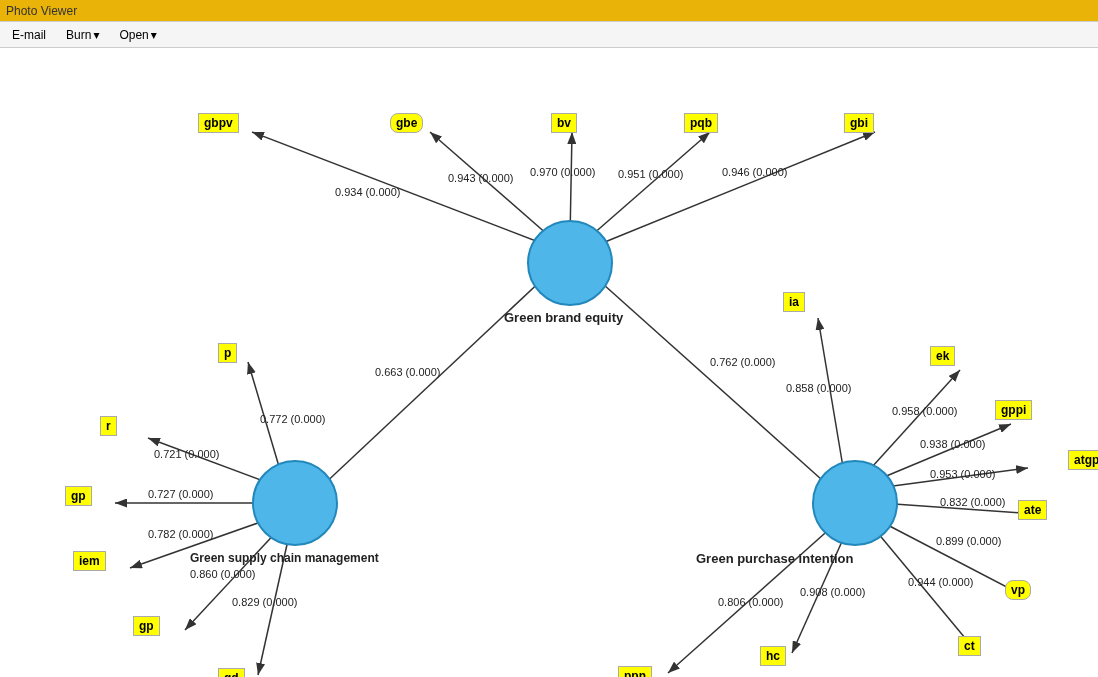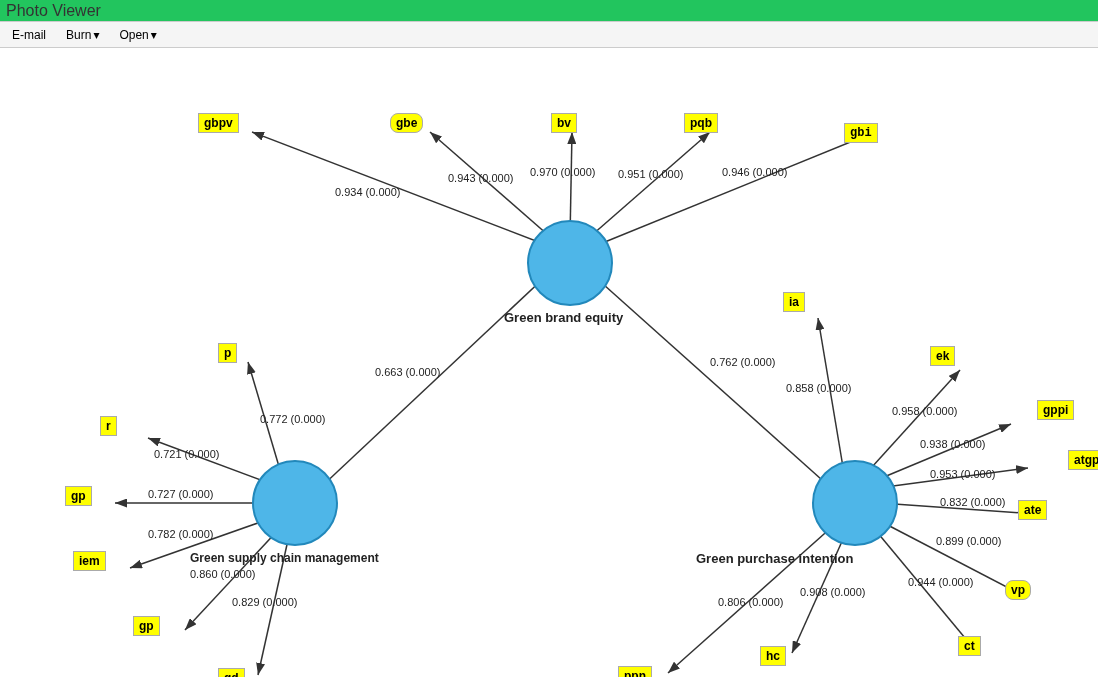--- a/index.html
+++ b/index.html
@@ -1,22 +1,22 @@
 <!DOCTYPE html>
 <html><head>
   <meta charset="utf-8">
   <style>
     * { margin: 0; padding: 0; box-sizing: border-box; }
     body { font-family: Arial, sans-serif; background: #f0f0f0; width: 1098px; height: 677px; overflow: hidden; }
     
     .window-titlebar {
-      background: #22c55e;
+      background: #eab308;
       border-bottom: 1px solid #ccc;
       padding: 2px 6px;
-      font-size: 16px;
+      font-size: 12px;
       color: #333;
       height: 22px;
       display: flex;
       align-items: center;
     }
     
     .window-menubar {
       background: #f5f5f5;
       border-bottom: 1px solid #ccc;
       padding: 2px 6px;
@@ -172,32 +172,32 @@
     <text x="936" y="497" font-size="11" fill="#222">0.899 (0.000)</text>
     <text x="908" y="538" font-size="11" fill="#222">0.944 (0.000)</text>
     <text x="800" y="548" font-size="11" fill="#222">0.908 (0.000)</text>
     <text x="718" y="558" font-size="11" fill="#222">0.806 (0.000)</text>
   </svg>
 
   <div class="label-box" style="left:198px;top:65px;">gbpv</div>
   <div class="label-box" style="left:390px;top:65px;border-radius:8px;">gbe</div>
   <div class="label-box" style="left:551px;top:65px;">bv</div>
   <div class="label-box" style="left:684px;top:65px;">pqb</div>
-  <div class="label-box" style="left:844px;top:75px;font-family:Liberation Mono, monospace;">gbi</div>
+  <div class="label-box" style="left:844px;top:65px;">gbi</div>
 
   <div class="label-box" style="left:218px;top:295px;">p</div>
   <div class="label-box" style="left:100px;top:368px;">r</div>
   <div class="label-box" style="left:65px;top:438px;">gp</div>
   <div class="label-box" style="left:73px;top:503px;">iem</div>
   <div class="label-box" style="left:133px;top:568px;">gp</div>
   <div class="label-box" style="left:218px;top:620px;">gd</div>
 
   <div class="label-box" style="left:783px;top:244px;">ia</div>
   <div class="label-box" style="left:930px;top:298px;">ek</div>
-  <div class="label-box" style="left:995px;top:352px;margin-left:42px;">gppi</div>
+  <div class="label-box" style="left:995px;top:352px;">gppi</div>
   <div class="label-box" style="left:1068px;top:402px;">atgp</div>
   <div class="label-box" style="left:1018px;top:452px;">ate</div>
   <div class="label-box" style="left:1005px;top:532px;border-radius:8px;">vp</div>
   <div class="label-box" style="left:958px;top:588px;">ct</div>
   <div class="label-box" style="left:760px;top:598px;">hc</div>
   <div class="label-box" style="left:618px;top:618px;">ppn</div>
 
   <div class="node-label" style="left:504px;top:262px;">Green brand equity</div>
   <div class="node-label" style="left:190px;top:503px;font-size:12px;">Green supply chain management</div>
   <div class="node-label" style="left:696px;top:503px;">Green purchase intention</div>

